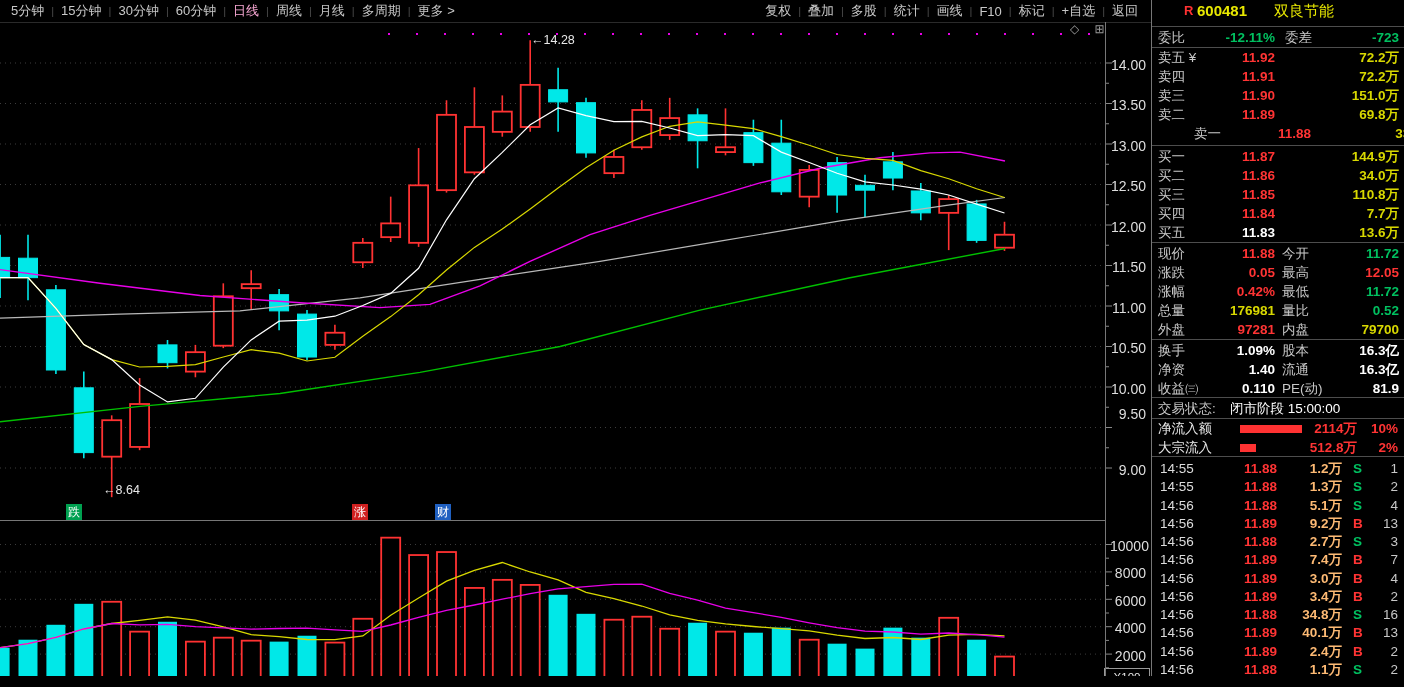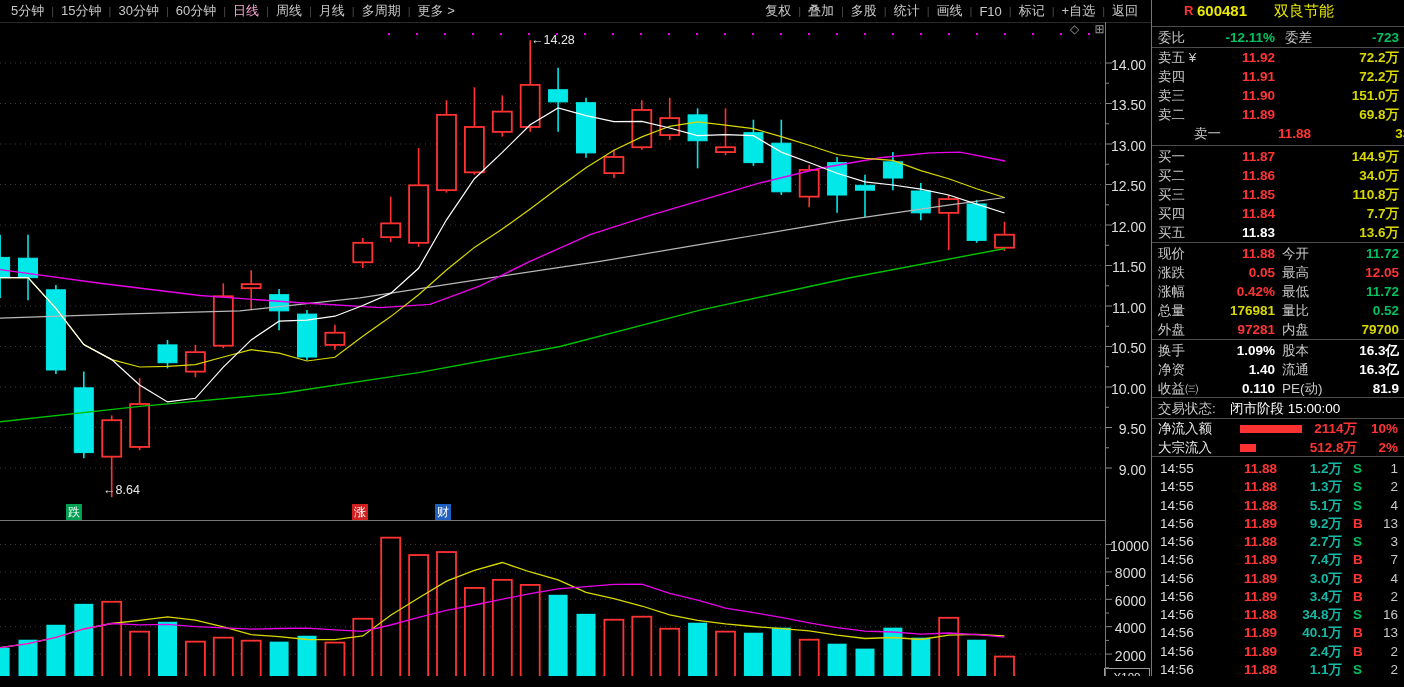--- a/index.html
+++ b/index.html
@@ -38,21 +38,21 @@
   .qheader .rflag{position:absolute;left:32px;top:1px;color:#ff3232;font-weight:bold;font-size:13px;}
   .qheader .code{position:absolute;left:45px;color:#e8e800;font-weight:bold;font-size:15px;}
   .qheader .name{position:absolute;left:122px;color:#e8e800;font-weight:normal;font-size:15px;}
   .qrow{position:absolute;left:0;width:252px;height:19px;line-height:19px;white-space:nowrap;}
   .qlab{position:absolute;left:6px;color:#c8c8c8;}
   .qlab2{position:absolute;left:130px;color:#c8c8c8;}
   .qv1{position:absolute;right:129px;font-weight:bold;}
   .qv2{position:absolute;right:5px;font-weight:bold;}
   .tick-time{position:absolute;left:8px;color:#dcdcdc;}
   .tick-price{position:absolute;right:127px;font-weight:bold;}
-  .tick-vol{position:absolute;right:62px;color:#14b8a6;font-weight:bold;text-align:center;}
+  .tick-vol{position:absolute;right:62px;color:#fdba74;font-weight:bold;text-align:center;}
   .tick-side{position:absolute;left:201px;font-weight:bold;}
   .tick-cnt{position:absolute;right:6px;color:#c8c8c8;}
   .flow-bar{position:absolute;left:88px;top:6px;height:8px;background:#ff3232;}
   .c-red{color:#ff3434;}  .c-green{color:#00c060;}
   .c-yellow{color:#d8d800;} .c-white{color:#ffffff;text-align:right;}
 </style>
 </head>
 <body>
 
 <div class="screen">
@@ -272,21 +272,21 @@
   <div id="price-axis">
       <div class="axlab" style="left: 1110px; top: 56.5px;">14.00</div>
       <div class="axlab" style="left: 1110px; top: 97px;">13.50</div>
       <div class="axlab" style="left: 1110px; top: 137.5px;">13.00</div>
       <div class="axlab" style="left: 1110px; top: 178px;">12.50</div>
       <div class="axlab" style="left: 1110px; top: 218.5px;">12.00</div>
       <div class="axlab" style="left: 1110px; top: 259px;">11.50</div>
       <div class="axlab" style="left: 1110px; top: 299.5px;">11.00</div>
       <div class="axlab" style="left: 1110px; top: 340px;">10.50</div>
       <div class="axlab" style="left: 1110px; top: 380.5px;">10.00</div>
-      <div class="axlab" style="left: 1110px; top: 421px;">9.50</div>
+      <div class="axlab" style="left: 1110px; top: 406px;">9.50</div>
       <div class="axlab" style="left: 1110px; top: 461.5px;">9.00</div>
     </div>
   <div id="volume-axis">
       <div class="axlab" style="left: 1110px; top: 538px;">10000</div>
       <div class="axlab" style="left: 1110px; top: 565.4px;">8000</div>
       <div class="axlab" style="left: 1110px; top: 592.8px;">6000</div>
       <div class="axlab" style="left: 1110px; top: 620.2px;">4000</div>
       <div class="axlab" style="left: 1110px; top: 647.6px;">2000</div>
     </div>
   <div class="x100">X100</div>

